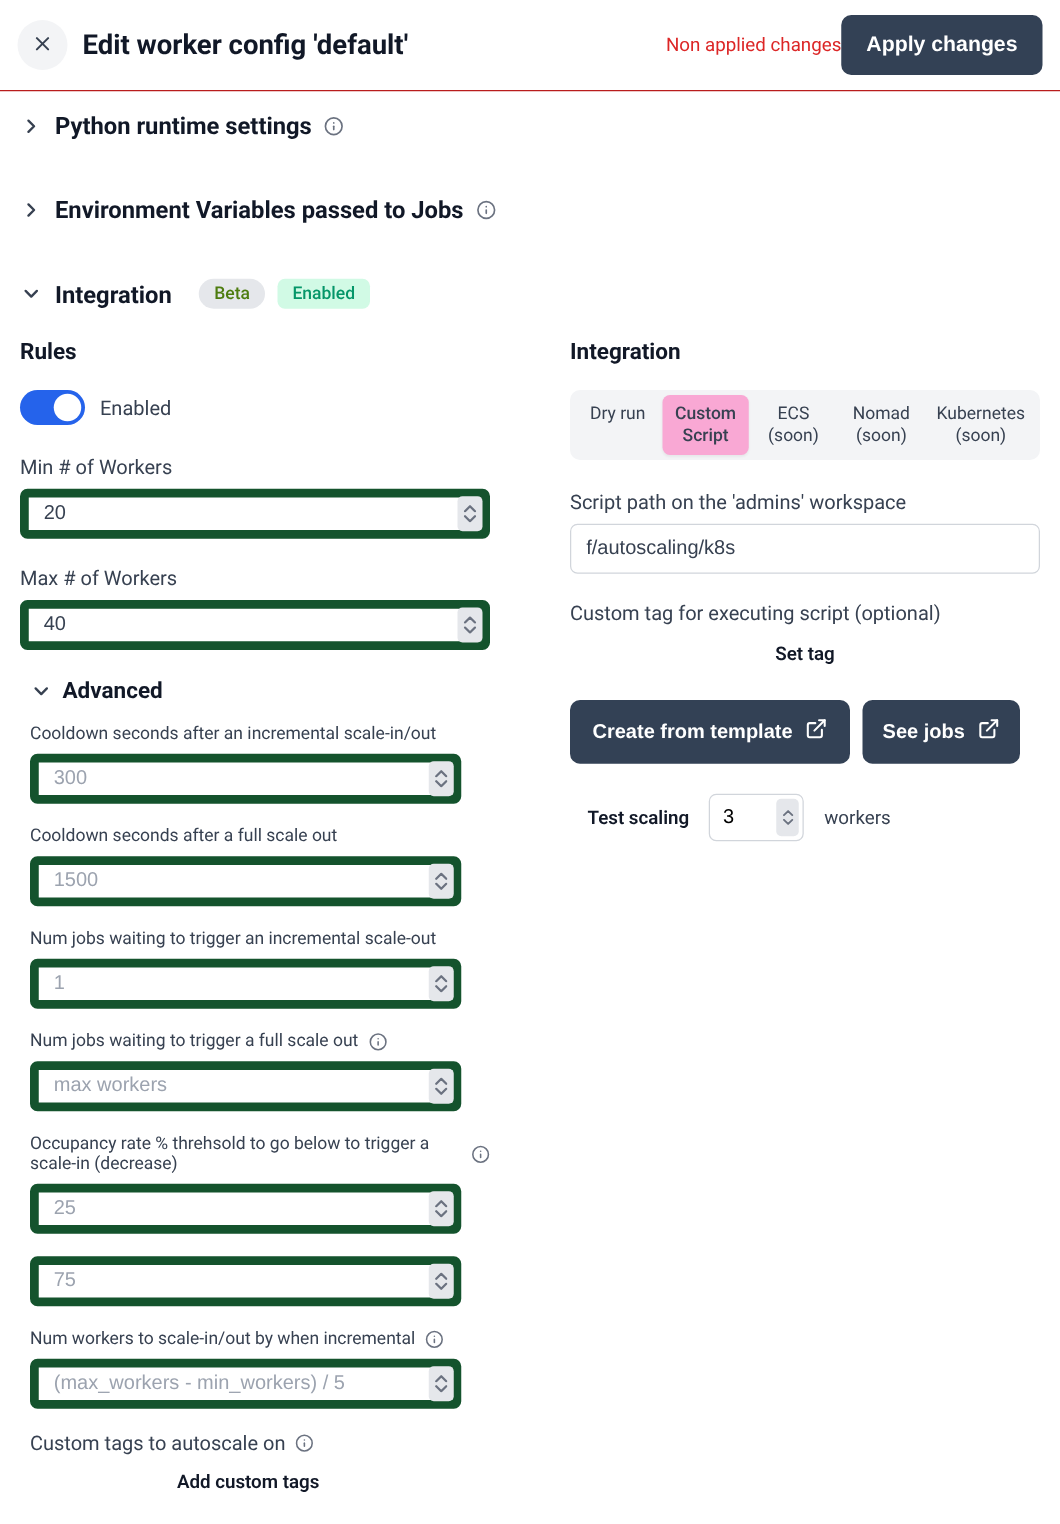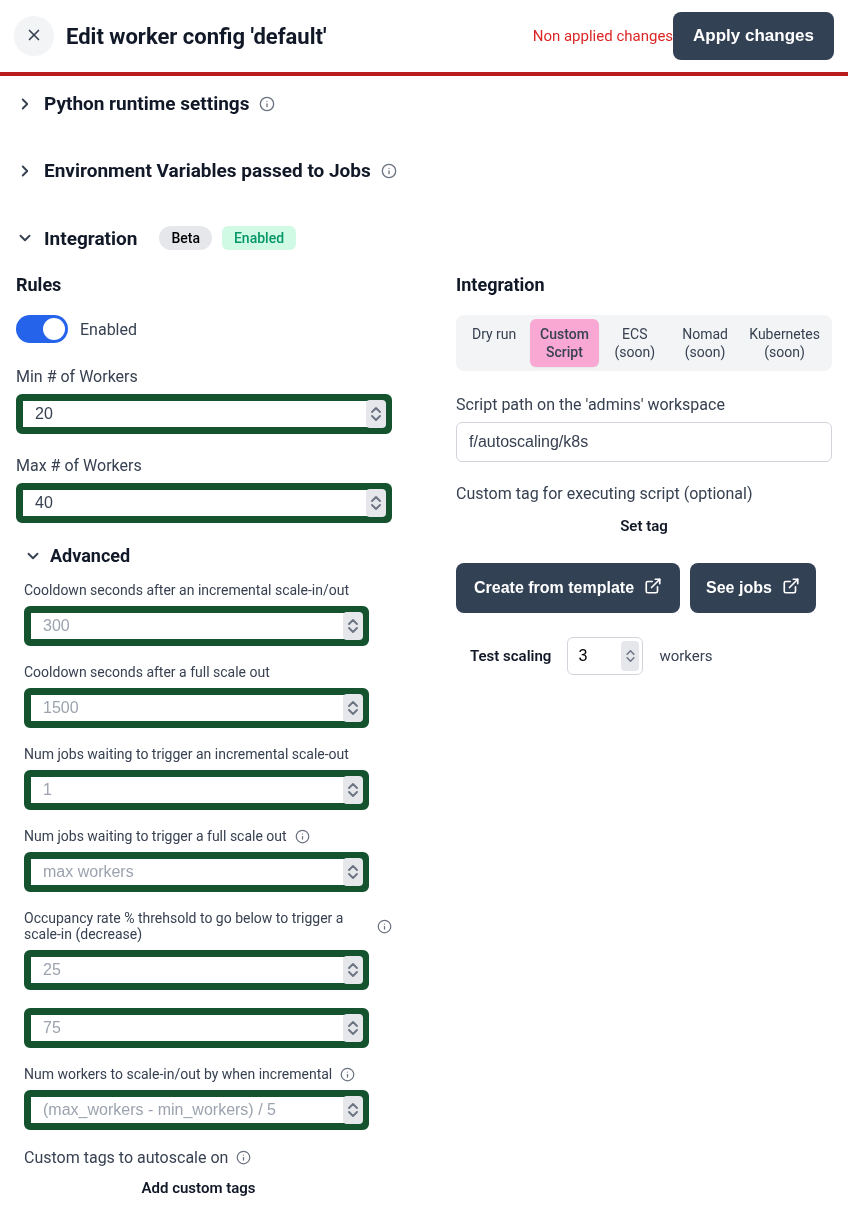--- a/index.html
+++ b/index.html
@@ -12,21 +12,21 @@
       font-size: 14px;
       color: #111827;
       background: #fff;
       width: 848px;
     }
     .header {
       display: flex;
       align-items: center;
       justify-content: space-between;
       padding: 12px 14px;
-      border-bottom: 4px solid #b91c1c;
+      border-bottom: 1px solid #b91c1c;
     }
     .header-left {
       display: flex;
       align-items: center;
       gap: 12px;
     }
     .close-btn {
       width: 40px;
       height: 40px;
       border-radius: 50%;
@@ -86,21 +86,21 @@
       display: inline-flex;
     }
     .badge {
       padding: 4px 12px;
       border-radius: 6px;
       font-size: 14px;
       font-weight: 500;
     }
     .badge-gray {
       background: #e5e7eb;
-      color: #000000;
+      color: #4d7c0f;
       border-radius: 12px;
     }
     .badge-green {
       background: #d1fae5;
       color: #059669;
     }
     .columns {
       display: flex;
       gap: 64px;
       padding-top: 8px;

